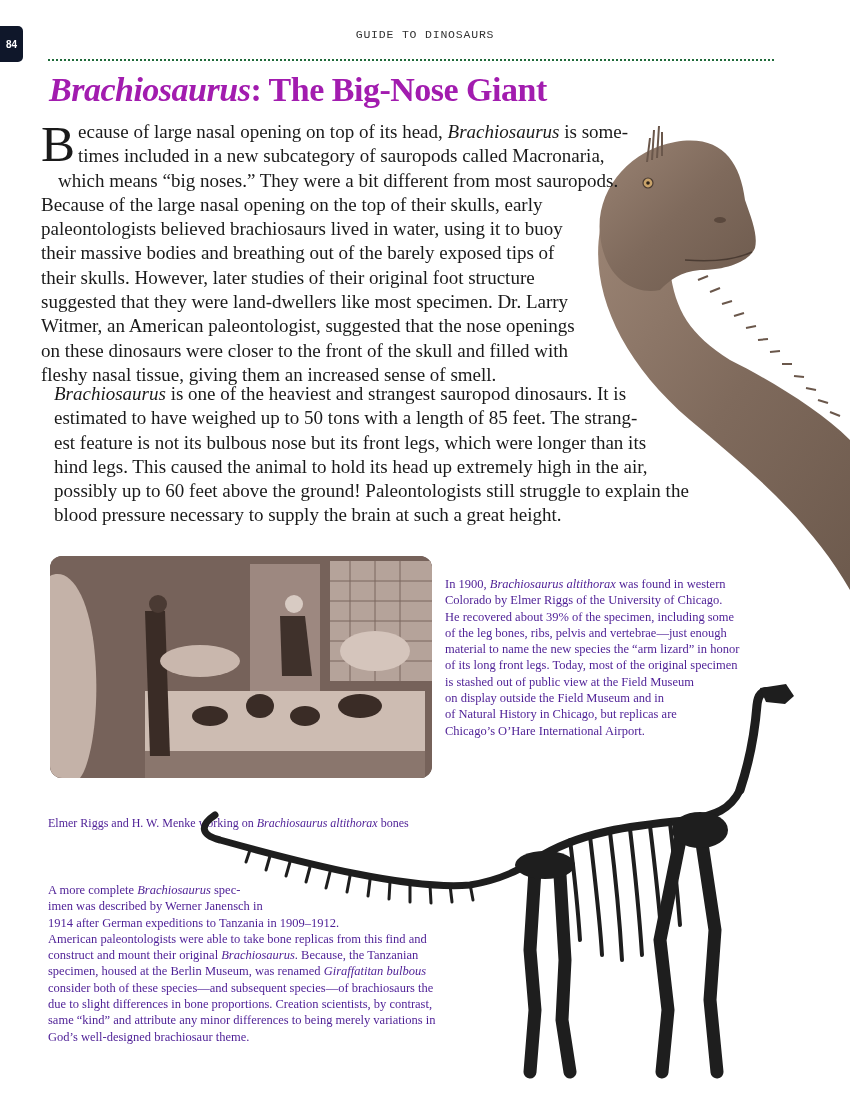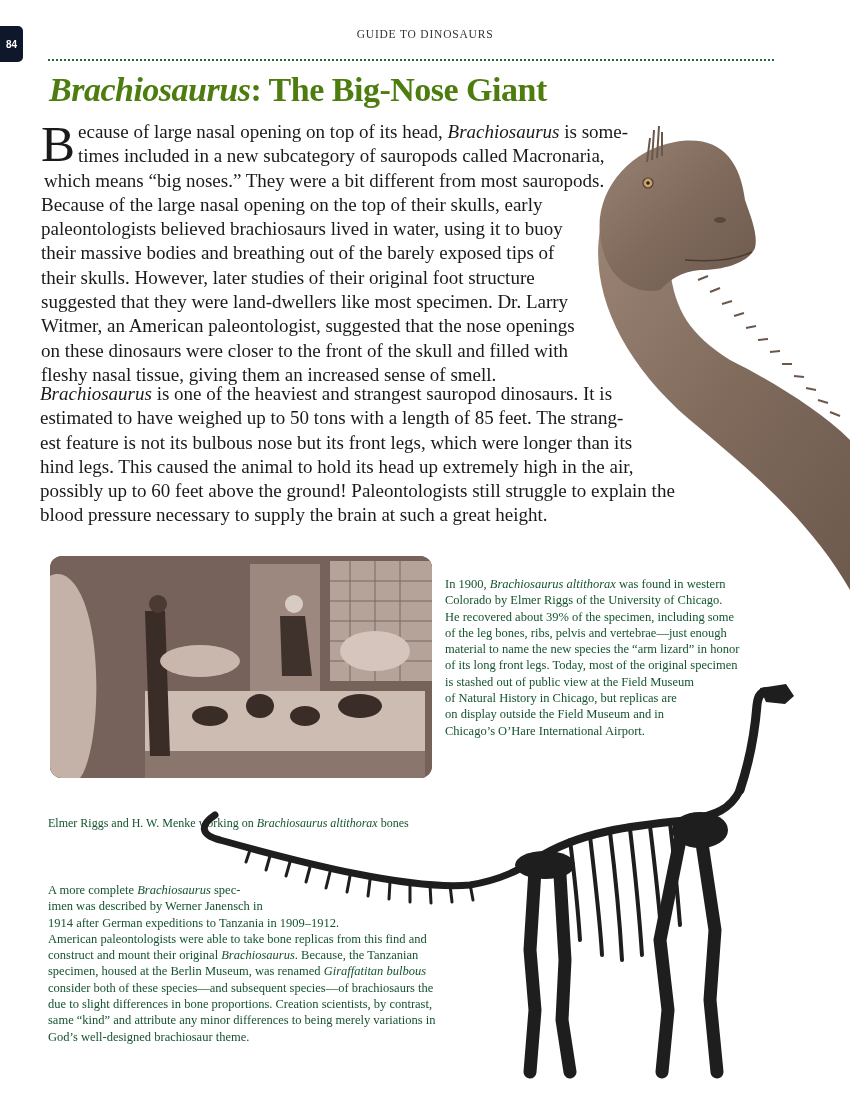--- a/index.html
+++ b/index.html
@@ -4,35 +4,35 @@
 <style>
   html, body { margin:0; padding:0; background:#ffffff; }
   body { width:850px; height:1100px; position:relative; overflow:hidden;
          font-family:"Liberation Serif", "DejaVu Serif", serif; color:#1a1a1a; }
   .abs { position:absolute; }
 
   
   .page-tab { left:0; top:26px; width:23px; height:36px; background:#0f172a;
               border-radius:0 5px 5px 0; color:#fff; font-family:"Liberation Sans", sans-serif;
               font-weight:bold; font-size:10px; display:flex; align-items:center; justify-content:center; }
-  .running-head { left:0; width:850px; top:28px; text-align:center; font-family:Liberation Serif, serif;
+  .running-head { left:0; width:850px; top:28px; text-align:center; font-family:Liberation Mono, monospace;
                   font-size:11.5px; letter-spacing:0.8px; color:#333; }
   .rule { left:48px; top:59px; width:726px; height:0; border-top:2.5px dotted #1f6b3a; }
 
-  .title { left:49px; top:70px; font-size:34px; font-weight:bold; letter-spacing:-0.5px; line-height:40px; color:#4d7c0f; }
+  .title { left:49px; top:70px; font-size:34px; font-weight:bold; letter-spacing:-0.5px; line-height:40px; color:#a21caf; }
   .title i { font-style:italic; }
 
   .body-text { font-size:19px; line-height:24.3px; color:#1a1a1a; }
   .para1 { left:41px; top:120px; width:596px; }
   .dropcap { float:left; font-size:51px; line-height:40px; margin:4px 3px 0 0; font-weight:normal; }
   .para1 .line { display:block; white-space:nowrap; }
-  .para2 { left:40px; top:382px; width:660px; }
+  .para2 { left:54px; top:382px; width:660px; }
   .para2 .line { display:block; white-space:nowrap; }
 
-  .small-text { font-size:12.5px; line-height:16.3px; color:#14532d; }
+  .small-text { font-size:12.5px; line-height:16.3px; color:#4c1d95; }
   .small-text .line { display:block; white-space:nowrap; }
   .side-para { left:445px; top:576px; }
   .caption { left:48px; top:815px; font-size:12px; }
   .bottom-para { left:48px; top:882px; }
 
   
   .photo { left:50px; top:556px; width:382px; height:222px; border-radius:12px; overflow:hidden;
            background:linear-gradient(180deg,#6d5a52 0%,#7d6a62 40%,#a08a80 70%,#5e4c45 100%); }
   .head-illus { left:580px; top:120px; width:270px; height:470px; }
   .skeleton { left:190px; top:680px; width:610px; height:400px; }
@@ -90,21 +90,21 @@
     <line x1="226" y1="268" x2="236" y2="270"></line>
     <line x1="238" y1="280" x2="248" y2="283"></line>
     <line x1="250" y1="292" x2="260" y2="296"></line>
   </g>
 </svg>
 
 <div class="abs body-text para1">
   <span class="dropcap">B</span>
   <span class="line"><span>ecause of large nasal opening on top of its head, </span><i>Brachiosaurus</i><span> is some-</span></span>
   <span class="line">times included in a new subcategory of sauropods called Macronaria,</span>
-  <span class="line" style="margin-left:3px">which means “big noses.” They were a bit different from most sauropods.</span>
+  <span class="line" style="margin-left:17px">which means “big noses.” They were a bit different from most sauropods.</span>
   <span class="line">Because of the large nasal opening on the top of their skulls, early</span>
   <span class="line">paleontologists believed brachiosaurs lived in water, using it to buoy</span>
   <span class="line">their massive bodies and breathing out of the barely exposed tips of</span>
   <span class="line">their skulls. However, later studies of their original foot structure</span>
   <span class="line">suggested that they were land-dwellers like most specimen. Dr. Larry</span>
   <span class="line">Witmer, an American paleontologist, suggested that the nose openings</span>
   <span class="line">on these dinosaurs were closer to the front of the skull and filled with</span>
   <span class="line">fleshy nasal tissue, giving them an increased sense of smell.</span>
 </div>
 
@@ -154,22 +154,22 @@
 </div>
 
 <div class="abs small-text side-para">
   <span class="line"><span>In 1900, </span><i>Brachiosaurus altithorax</i><span> was found in western</span></span>
   <span class="line">Colorado by Elmer Riggs of the University of Chicago.</span>
   <span class="line">He recovered about 39% of the specimen, including some</span>
   <span class="line">of the leg bones, ribs, pelvis and vertebrae—just enough</span>
   <span class="line">material to name the new species the “arm lizard” in honor</span>
   <span class="line">of its long front legs. Today, most of the original specimen</span>
   <span class="line">is stashed out of public view at the Field Museum</span>
+  <span class="line">on display outside the Field Museum and in</span>
   <span class="line">of Natural History in Chicago, but replicas are</span>
-  <span class="line">on display outside the Field Museum and in</span>
   <span class="line">Chicago’s O’Hare International Airport.</span>
 </div>
 
 <svg class="abs skeleton" viewBox="0 0 610 400">
   <g fill="none" stroke="#1e1e1e" stroke-linecap="round">
 
     <path d="M25,135 C10,145 10,155 30,160 C120,185 220,210 280,205 C310,200 330,190 345,180" stroke-width="7"></path>
 
     <g stroke-width="3">
       <line x1="60" y1="170" x2="56" y2="182"></line>

